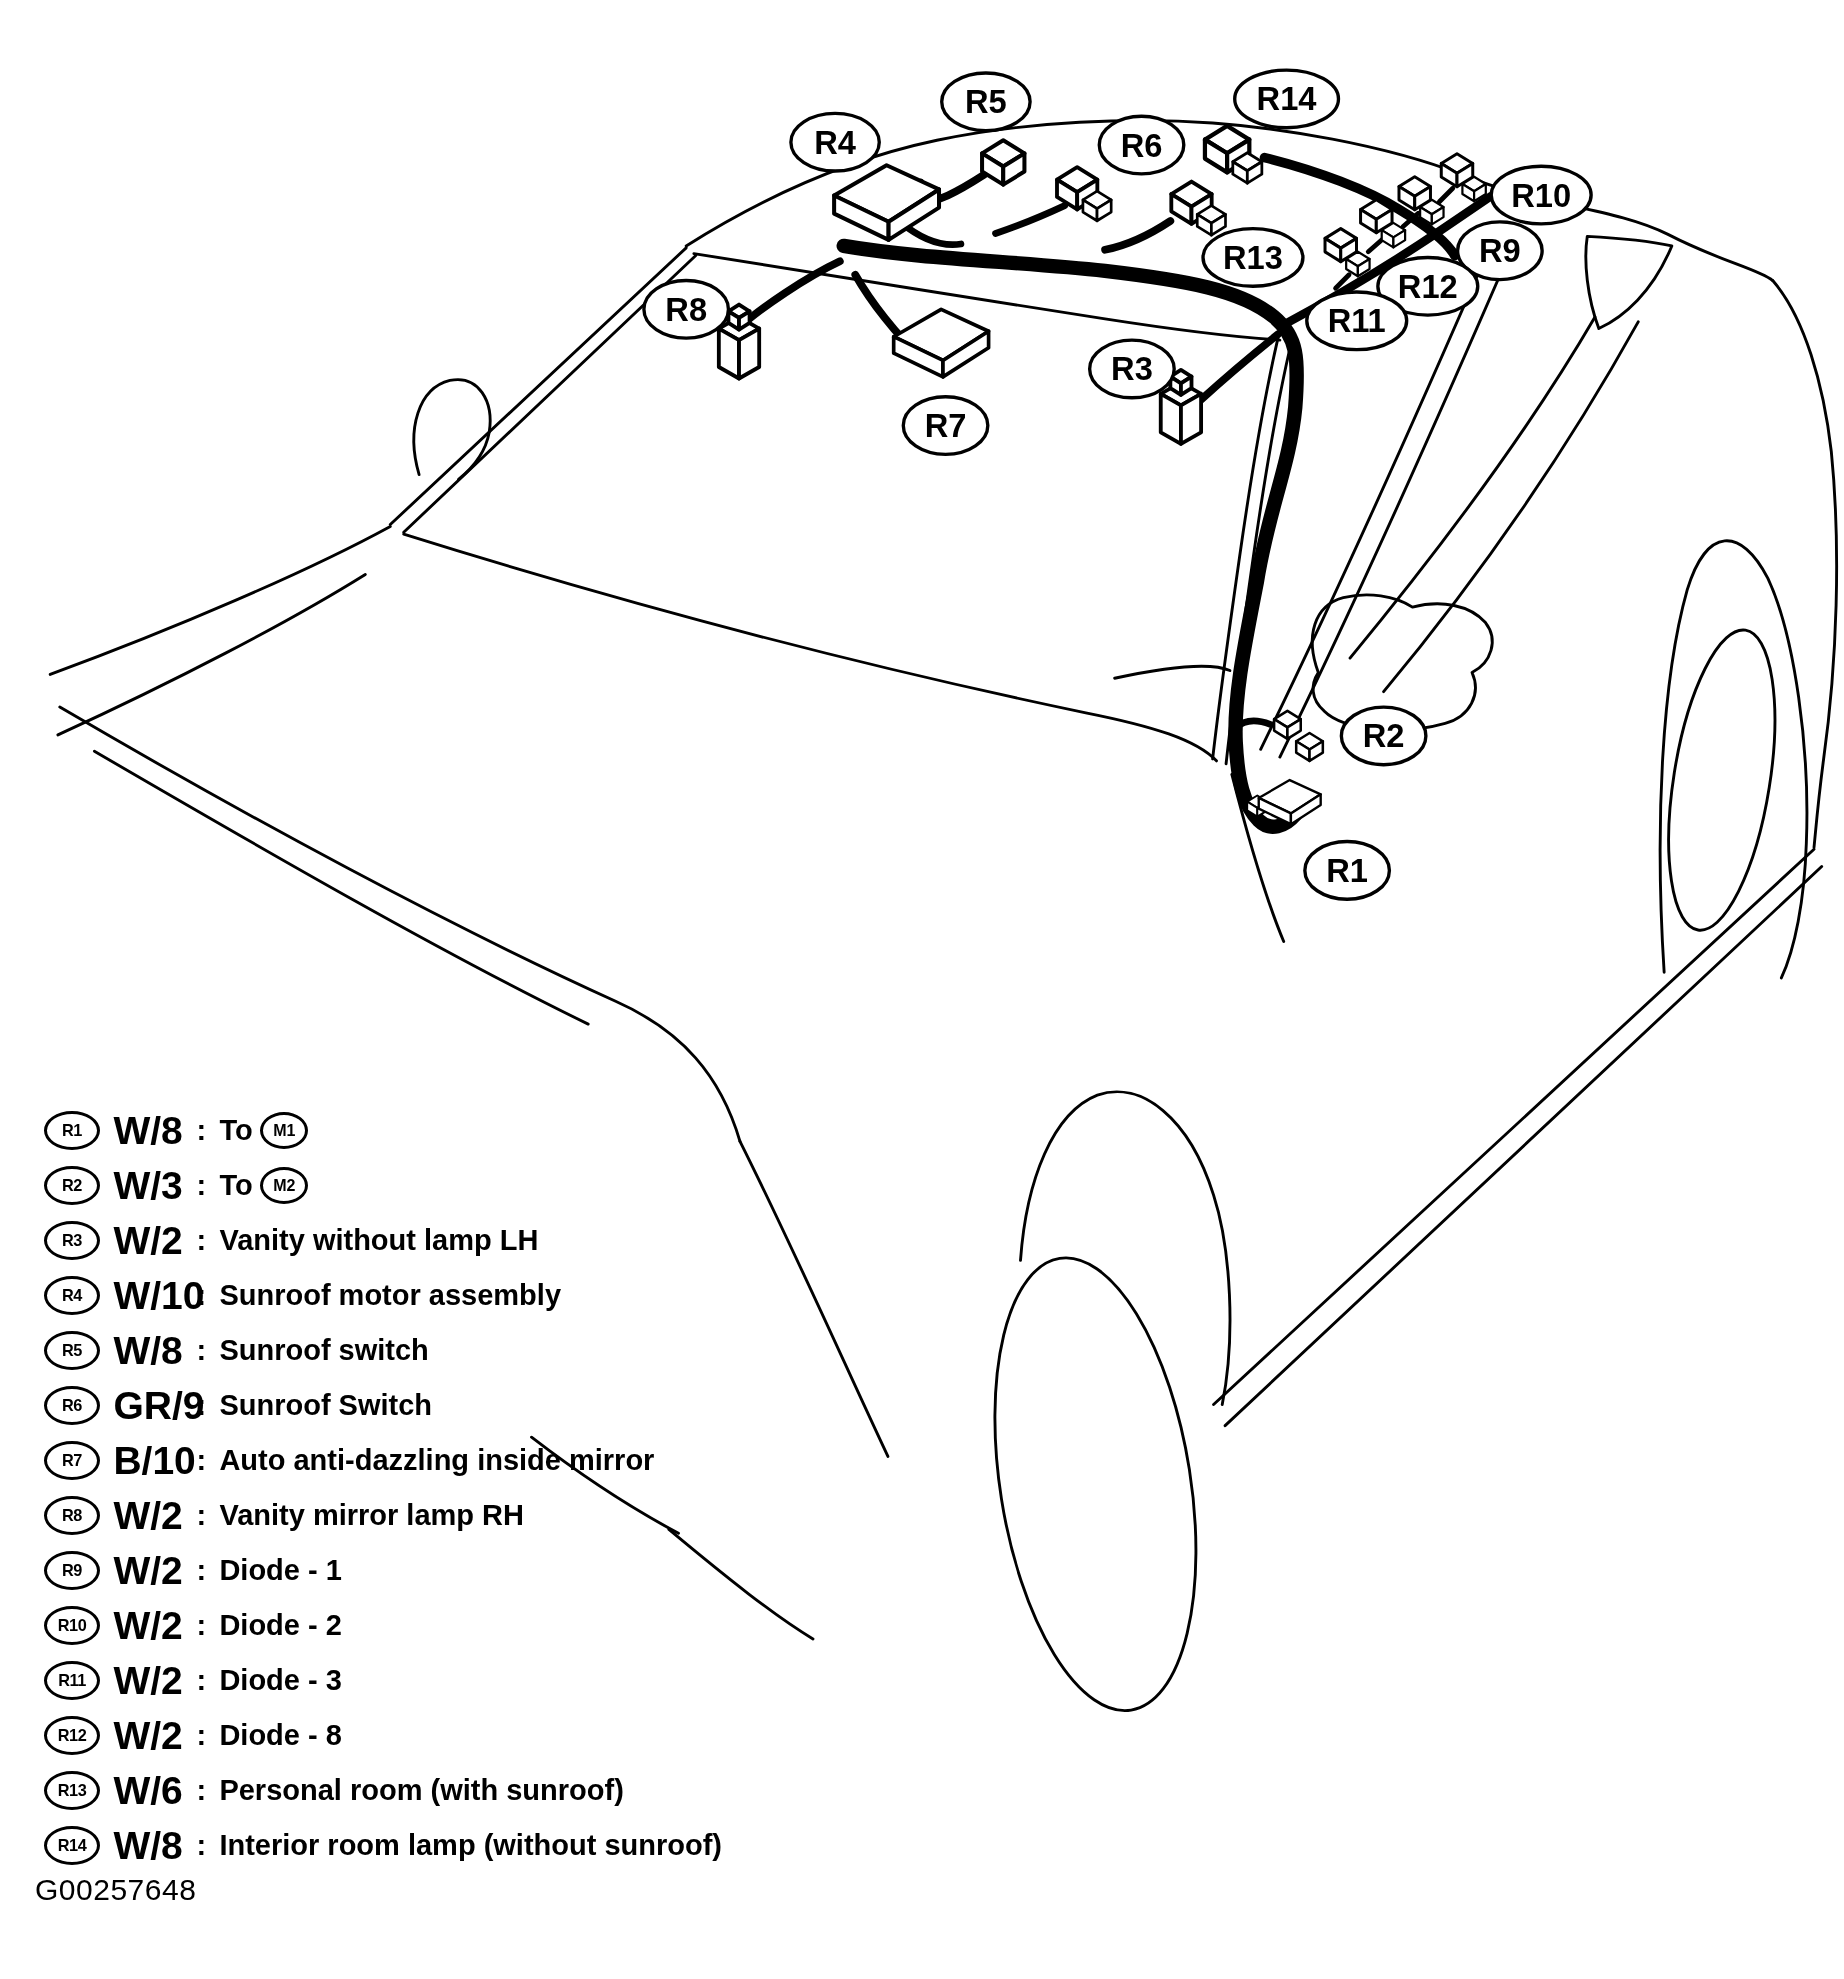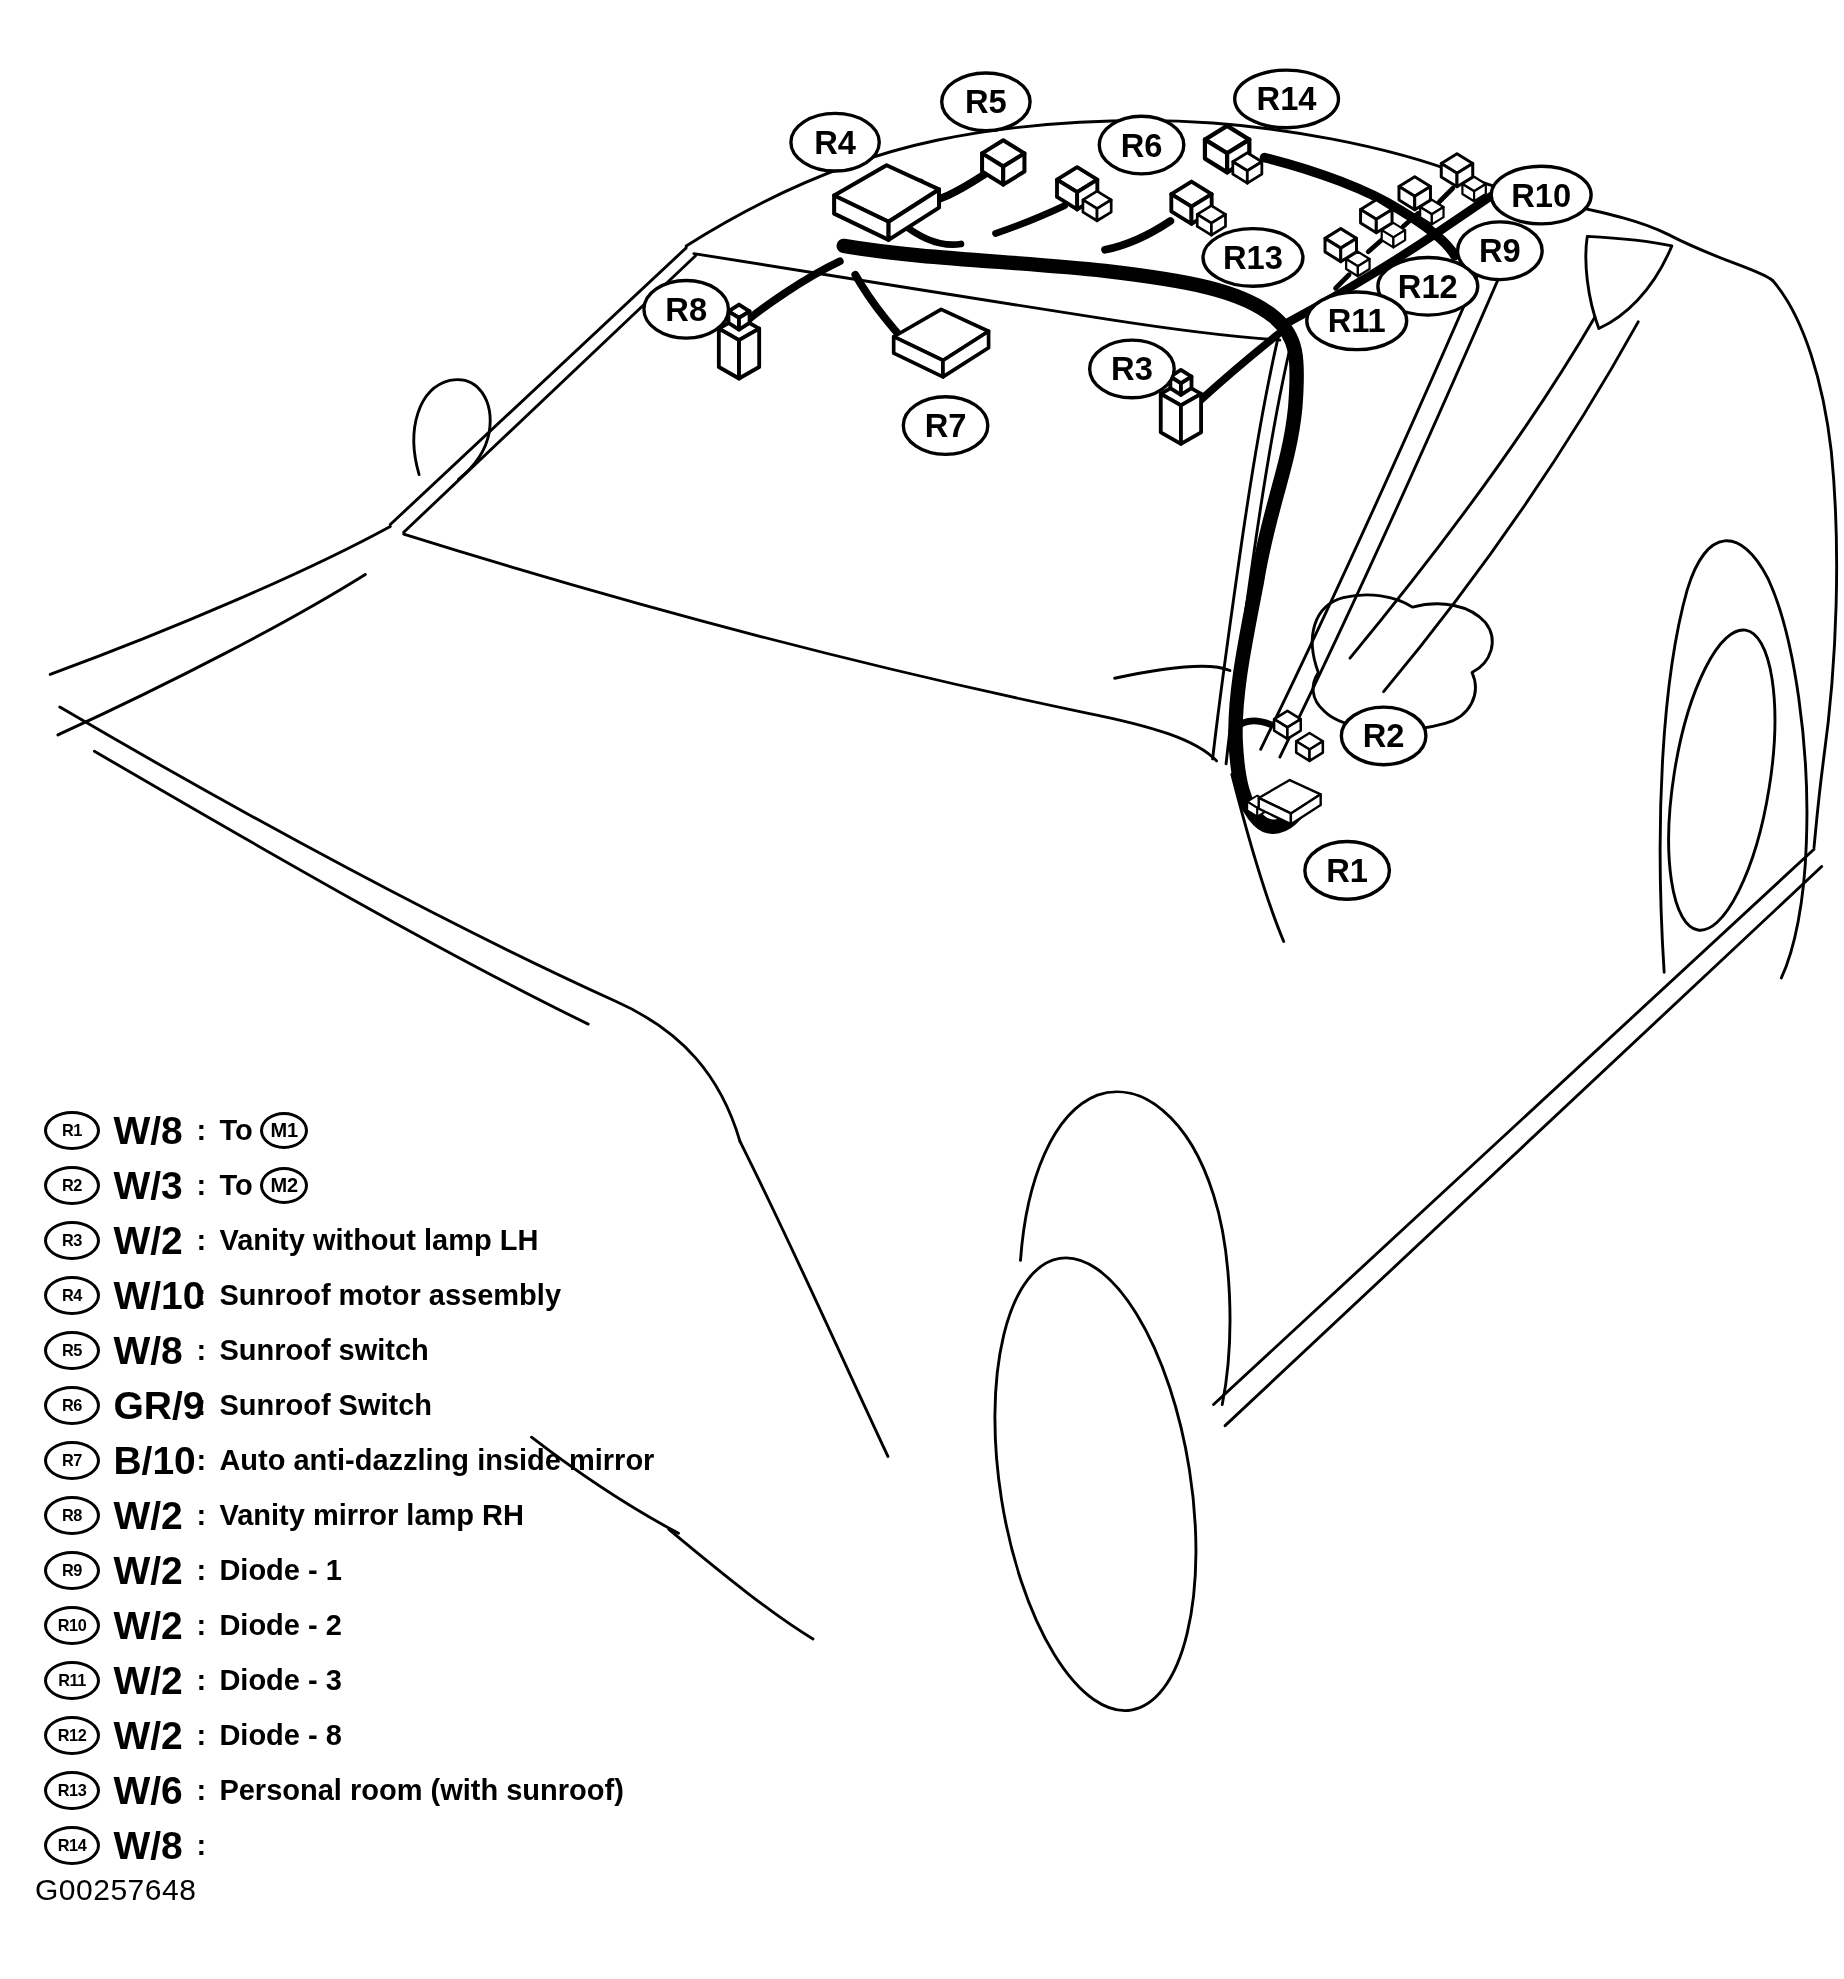--- a/index.html
+++ b/index.html
@@ -20,21 +20,21 @@
     width:56px; height:39px; border:3.4px solid #000; border-radius:50%;
     display:inline-flex; align-items:center; justify-content:center;
     font-size:16.3px; font-weight:bold; letter-spacing:-0.5px; flex:0 0 auto;
   }
   .code { width:83px; margin-left:13.4px; font-size:39px; font-weight:bold; flex:0 0 auto; }
   .sep  { width:23px; font-size:29px; font-weight:bold; flex:0 0 auto; }
   .desc { font-size:29px; font-weight:bold; }
   .mini-badge {
     width:48px; height:37px; border:3.4px solid #000; border-radius:50%;
     display:inline-flex; align-items:center; justify-content:center;
-    font-size:20px; font-weight:bold; margin-left:7.7px; flex:0 0 auto;
+    font-size:16px; font-weight:bold; margin-left:7.7px; flex:0 0 auto;
   }
   .mini-badge:empty { display:none; }
   #figure-code {
     position:absolute; left:35px; top:1873px;
     font-size:30px; font-weight:normal; letter-spacing:0.5px;
   }
 </style>
 </head>
 <body>
 
@@ -305,18 +305,19 @@
     <span class="code">W/6</span>
     <span class="sep">:</span>
     <span class="desc">Personal room (with sunroof)</span>
 
   </div>
 
   <div class="legend-row">
     <span class="badge">R14</span>
     <span class="code">W/8</span>
     <span class="sep">:</span>
+    <span class="desc">Interior room lamp (without sunroof)</span>
 
   </div>
 </div>
 
 <div id="figure-code">G00257648</div>
 
 
 </body></html>

